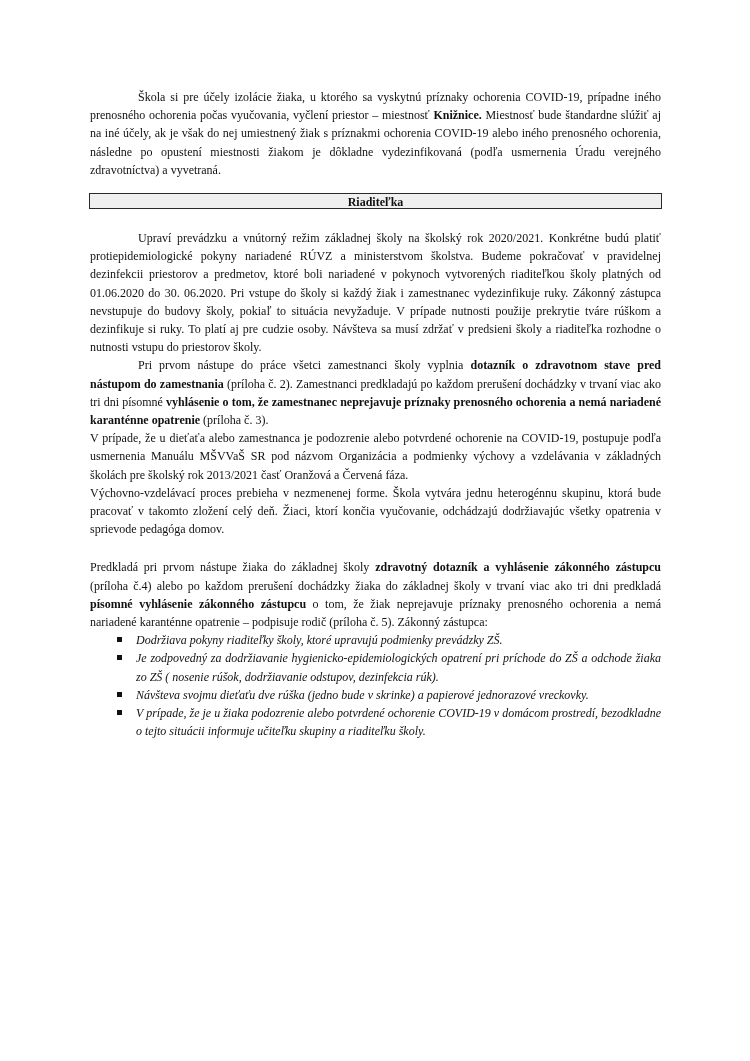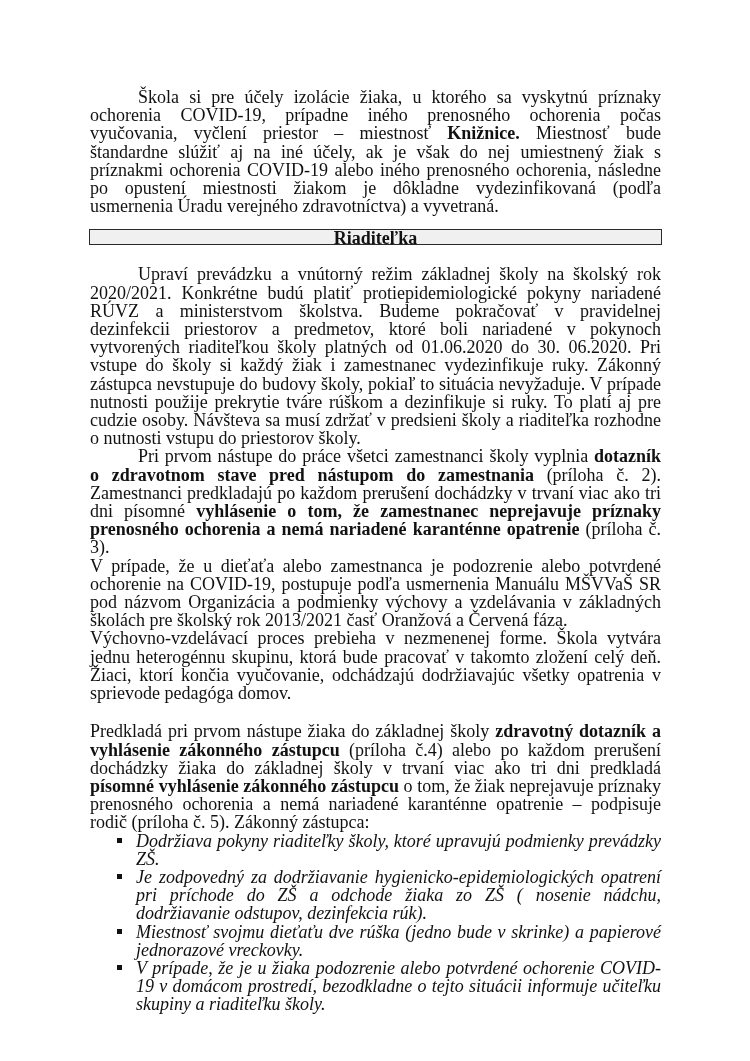--- a/index.html
+++ b/index.html
@@ -1,19 +1,19 @@
 <!DOCTYPE html>
 <html><head>
 <meta charset="utf-8">
 <style>
   html, body { margin: 0; padding: 0; background: #ffffff; }
   body { width: 750px; height: 1061px; position: relative; overflow: hidden; }
   .page {
     position: absolute; left: 90px; top: 88px; width: 571px;
-    font-family: "Liberation Serif", serif; font-size: 18px; line-height: 18.2px; color: #111;
+    font-family: "Liberation Serif", serif; font-size: 12px; line-height: 18.2px; color: #111;
   }
   p { margin: 0; text-align: justify; }
   .indent { text-indent: 48px; }
   b { font-weight: bold; }
   .section-head {
     box-sizing: border-box; width: 573px; margin-left: -1px;
     border: 1.5px solid #2a2a2a; background: #f0f0f0;
     text-align: center; font-weight: bold; height: 16px; line-height: 17px;
   }
   .gap-after-head { height: 20px; }
@@ -39,17 +39,17 @@
   <p class="indent"><span>Pri prvom nástupe do práce všetci zamestnanci školy vyplnia </span><b>dotazník o zdravotnom stave pred nástupom do zamestnania</b><span> (príloha č. 2). Zamestnanci predkladajú po každom prerušení dochádzky v trvaní viac ako tri dni písomné </span><b>vyhlásenie o tom, že zamestnanec neprejavuje príznaky prenosného ochorenia a nemá nariadené karanténne opatrenie</b><span> (príloha č. 3).</span></p>
   <p>V prípade, že u dieťaťa alebo zamestnanca je podozrenie alebo potvrdené ochorenie na COVID-19, postupuje podľa usmernenia Manuálu MŠVVaŠ SR pod názvom Organizácia a podmienky výchovy a vzdelávania v základných školách pre školský rok 2013/2021 časť Oranžová a Červená fáza.</p>
   <p>Výchovno-vzdelávací proces prebieha v nezmenenej forme. Škola vytvára jednu heterogénnu skupinu, ktorá bude pracovať v takomto zložení celý deň. Žiaci, ktorí končia vyučovanie, odchádzajú dodržiavajúc všetky opatrenia v sprievode pedagóga domov.</p>
 
   <div class="gap-after-head"></div>
 
   <p><span>Predkladá pri prvom nástupe žiaka do základnej školy </span><b>zdravotný dotazník a vyhlásenie zákonného zástupcu</b><span> (príloha č.4) alebo po každom prerušení dochádzky žiaka do základnej školy v trvaní viac ako tri dni predkladá </span><b>písomné vyhlásenie zákonného zástupcu</b><span> o tom, že žiak neprejavuje príznaky prenosného ochorenia a nemá nariadené karanténne opatrenie – podpisuje rodič (príloha č. 5). Zákonný zástupca:</span></p>
 
   <ul class="bullets">
     <li>Dodržiava pokyny riaditeľky školy, ktoré upravujú podmienky prevádzky ZŠ.</li>
-    <li>Je zodpovedný za dodržiavanie hygienicko-epidemiologických opatrení pri príchode do ZŠ a odchode žiaka zo ZŠ ( nosenie nádchu, dodržiavanie odstupov, dezinfekcia rúk).</li>
-    <li>Miestnosť svojmu dieťaťu dve rúška (jedno bude v skrinke) a papierové jednorazové vreckovky.</li>
+    <li>Je zodpovedný za dodržiavanie hygienicko-epidemiologických opatrení pri príchode do ZŠ a odchode žiaka zo ZŠ ( nosenie rúšok, dodržiavanie odstupov, dezinfekcia rúk).</li>
+    <li>Návšteva svojmu dieťaťu dve rúška (jedno bude v skrinke) a papierové jednorazové vreckovky.</li>
     <li>V prípade, že je u žiaka podozrenie alebo potvrdené ochorenie COVID-19 v domácom prostredí, bezodkladne o tejto situácii informuje učiteľku skupiny  a riaditeľku školy.</li>
   </ul>
 </div>
 
 </body></html>

